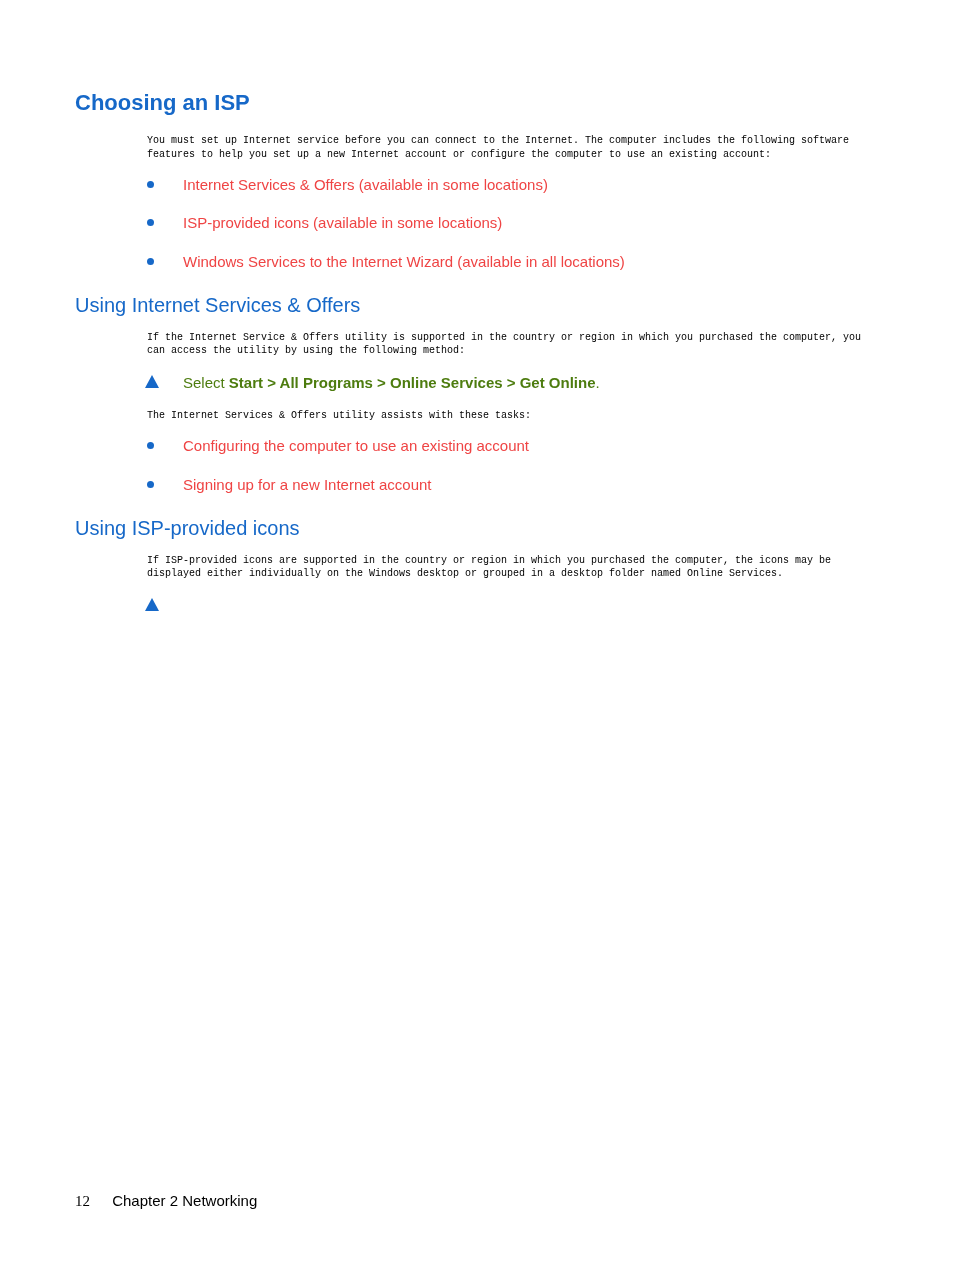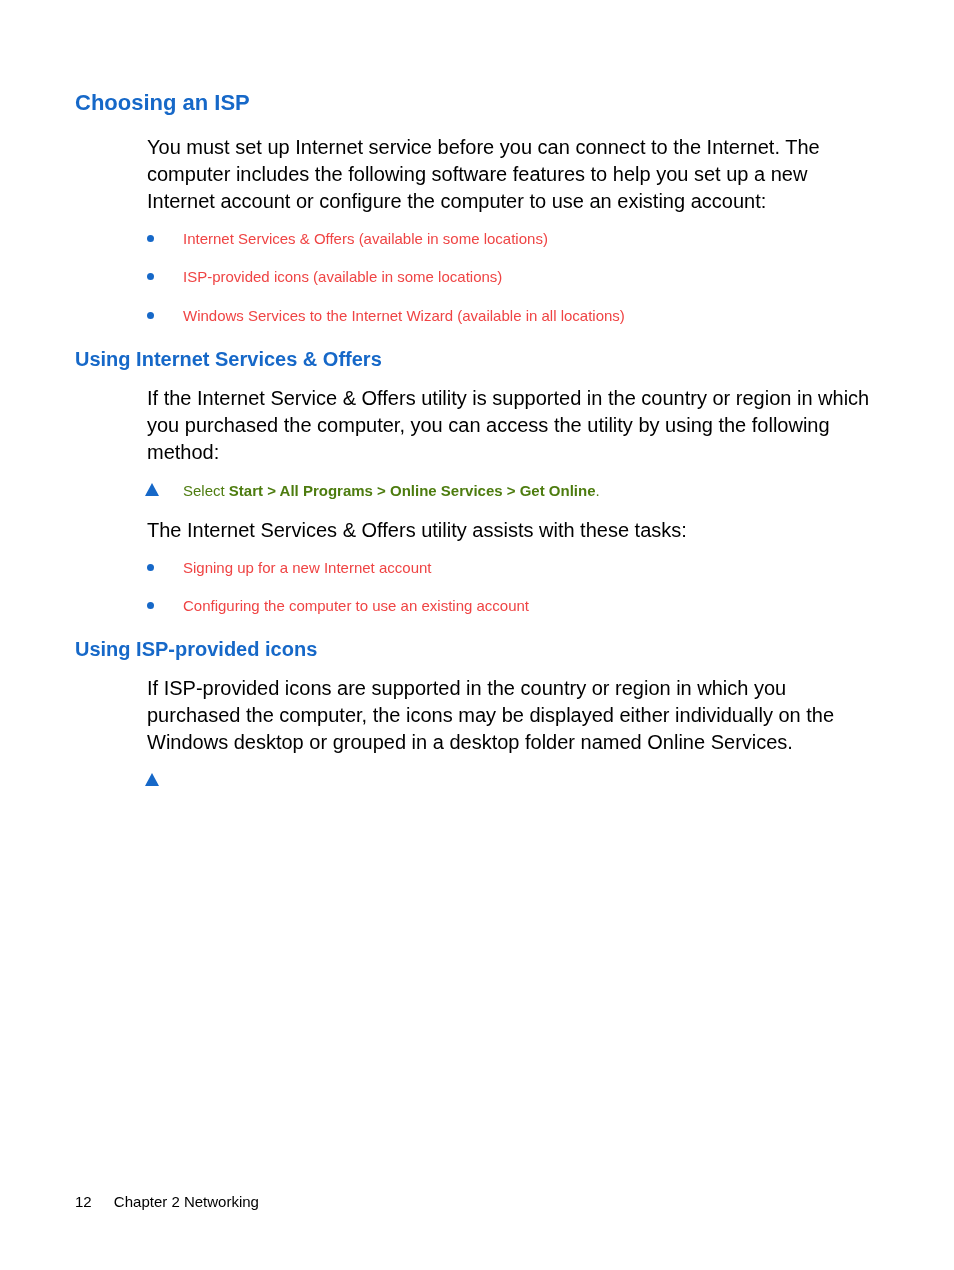--- a/index.html
+++ b/index.html
@@ -17,30 +17,31 @@
     }
     h1 {
       color: #1668c8;
       font-size: 22px;
       font-weight: bold;
       margin-bottom: 18px;
     }
     h2 {
       color: #1668c8;
       font-size: 20px;
-      font-weight: bold;
+      font-weight: normal;
       margin-top: 22px;
       margin-bottom: 14px;
     }
     .body-text {
       color: #000000;
-      font-size: 20px;
+      font-size: 10px;
       line-height: 1.35;
       margin-left: 72px;
       margin-bottom: 14px;
+      font-family: Liberation Mono, monospace;
     }
     ul.bullet-list {
       list-style: none;
       margin-left: 72px;
       margin-bottom: 12px;
     }
     ul.bullet-list li {
       position: relative;
       padding-left: 36px;
       font-size: 15px;
@@ -81,20 +82,21 @@
     .footer {
       position: absolute;
       bottom: 60px;
       left: 75px;
       font-size: 15px;
       color: #000;
     }
     .footer .page-num {
       display: inline-block;
       margin-right: 18px;
+      font-family: Liberation Serif, serif;
     }
   </style>
 </head>
 <body>
 
 <h1>Choosing an ISP</h1>
 
 <p class="body-text">You must set up Internet service before you can connect to the Internet. The computer includes the following software features to help you set up a new Internet account or configure the computer to use an existing account:</p>
 
 <ul class="bullet-list">
@@ -112,22 +114,22 @@
     <svg width="14" height="13" viewBox="0 0 14 13">
       <polygon points="7,0 14,13 0,13" fill="#1668c8"></polygon>
     </svg>
   </span>
   <span>Select </span><span class="bold">Start &gt; All Programs &gt; Online Services &gt; Get Online</span><span>.</span>
 </div>
 
 <p class="body-text">The Internet Services &amp; Offers utility assists with these tasks:</p>
 
 <ul class="bullet-list">
+  <li>Configuring the computer to use an existing account</li>
   <li>Signing up for a new Internet account</li>
-  <li>Configuring the computer to use an existing account</li>
 </ul>
 
 <h2>Using ISP-provided icons</h2>
 
 <p class="body-text">If ISP-provided icons are supported in the country or region in which you purchased the computer, the icons may be displayed either individually on the Windows desktop or grouped in a desktop folder named Online Services.</p>
 
 <div class="triangle-item">
   <span class="triangle-icon">
     <svg width="14" height="13" viewBox="0 0 14 13">
       <polygon points="7,0 14,13 0,13" fill="#1668c8"></polygon>

